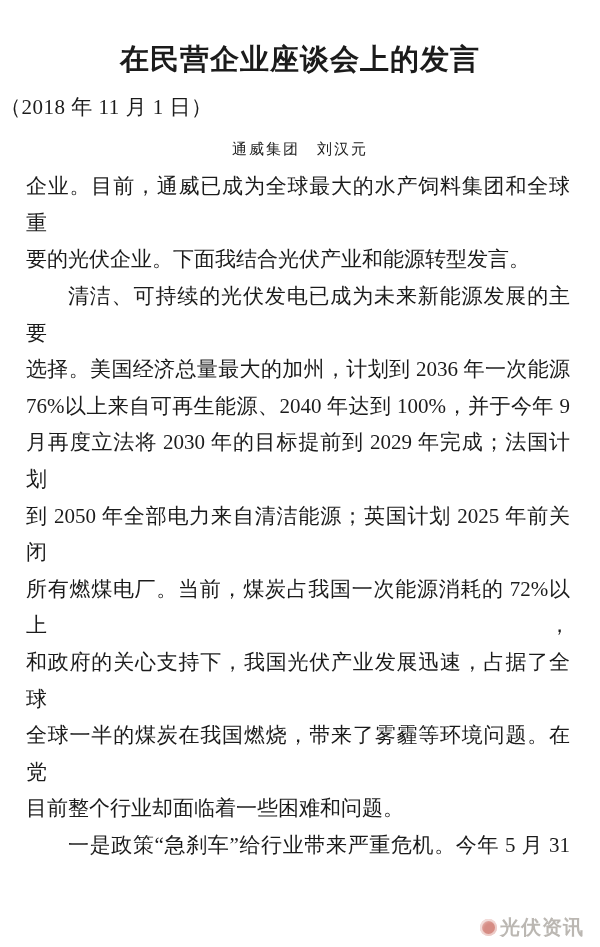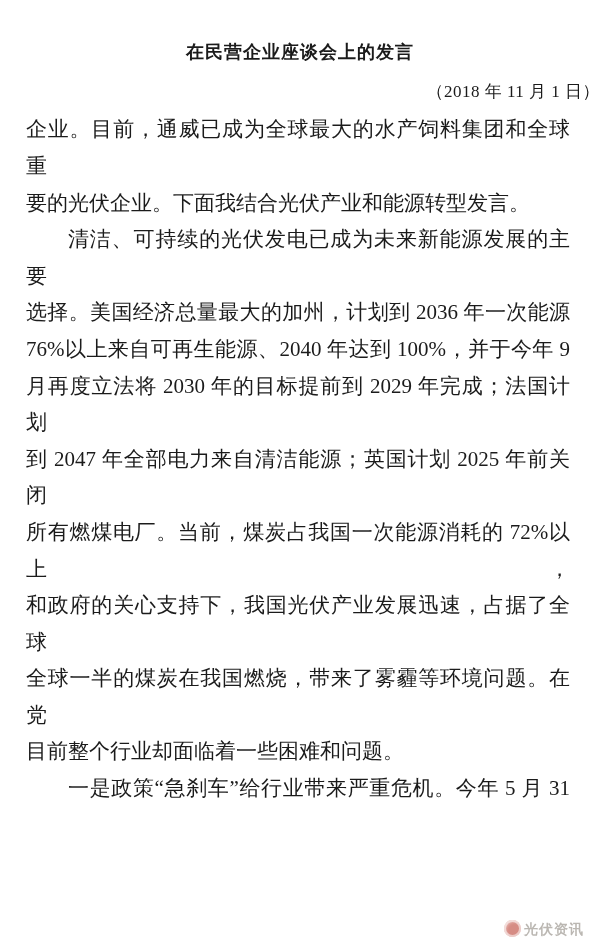--- a/index.html
+++ b/index.html
@@ -13,29 +13,29 @@
     position: relative;
   }
   .page {
     position: absolute;
     inset: 0;
     background: #ffffff;
   }
   .doc-title {
     margin-top: 42px;
     text-align: center;
-    font-size: 18px;
+    font-size: 29px;
     font-weight: 700;
     letter-spacing: 1px;
     line-height: 1.2;
   }
   .doc-date {
     margin-top: 16px;
-    text-align: right;
-    font-size: 17px;
+    text-align: left;
+    font-size: 21px;
     line-height: 1.4;
     letter-spacing: 0.5px;
   }
   .doc-byline {
     margin-top: 17px;
     text-align: center;
     font-size: 15px;
     line-height: 1.4;
     letter-spacing: 2px;
   }
@@ -70,46 +70,47 @@
   .wm-logo {
     width: 17px;
     height: 17px;
     border-radius: 50%;
     background: #c4574b;
     box-shadow: inset 0 0 0 2px rgba(255,255,255,0.55), inset 2px 2px 3px rgba(255,255,255,0.4);
     flex: 0 0 auto;
   }
   .wm-text {
     font-family: "Liberation Sans", "DejaVu Sans", sans-serif;
-    font-size: 14px;
+    font-size: 20px;
     font-weight: 700;
     color: #9b968f;
     letter-spacing: 1px;
     text-shadow: 0 0 2px #ffffff;
     line-height: 1;
   }
 </style>
 </head>
 <body>
 
 <div class="page">
 
   <div class="doc-title">在民营企业座谈会上的发言</div>
   <div class="doc-date">（2018 年 11 月 1 日）</div>
+  <div class="doc-byline">通威集团　刘汉元</div>
 
   <div class="doc-body">
 
     <div class="tline">企业。目前，通威已成为全球最大的水产饲料集团和全球重</div>
     <div class="tline end">要的光伏企业。下面我结合光伏产业和能源转型发言。</div>
 
     <div class="tline indent">清洁、可持续的光伏发电已成为未来新能源发展的主要</div>
     <div class="tline">选择。美国经济总量最大的加州，计划到 2036 年一次能源</div>
     <div class="tline">76%以上来自可再生能源、2040 年达到 100%，并于今年 9</div>
     <div class="tline">月再度立法将 2030 年的目标提前到 2029 年完成；法国计划</div>
-    <div class="tline">到 2047 年全部电力来自清洁能源；英国计划 2025 年前关闭</div>
+    <div class="tline">到 2050 年全部电力来自清洁能源；英国计划 2025 年前关闭</div>
     <div class="tline">所有燃煤电厂。当前，煤炭占我国一次能源消耗的 72%以上，</div>
     <div class="tline">和政府的关心支持下，我国光伏产业发展迅速，占据了全球</div>
     <div class="tline">全球一半的煤炭在我国燃烧，带来了雾霾等环境问题。在党</div>
     <div class="tline end">目前整个行业却面临着一些困难和问题。</div>
 
     <div class="tline indent">一是政策“急刹车”给行业带来严重危机。今年 5 月 31</div>
 
   </div>
 
   <div class="watermark">

